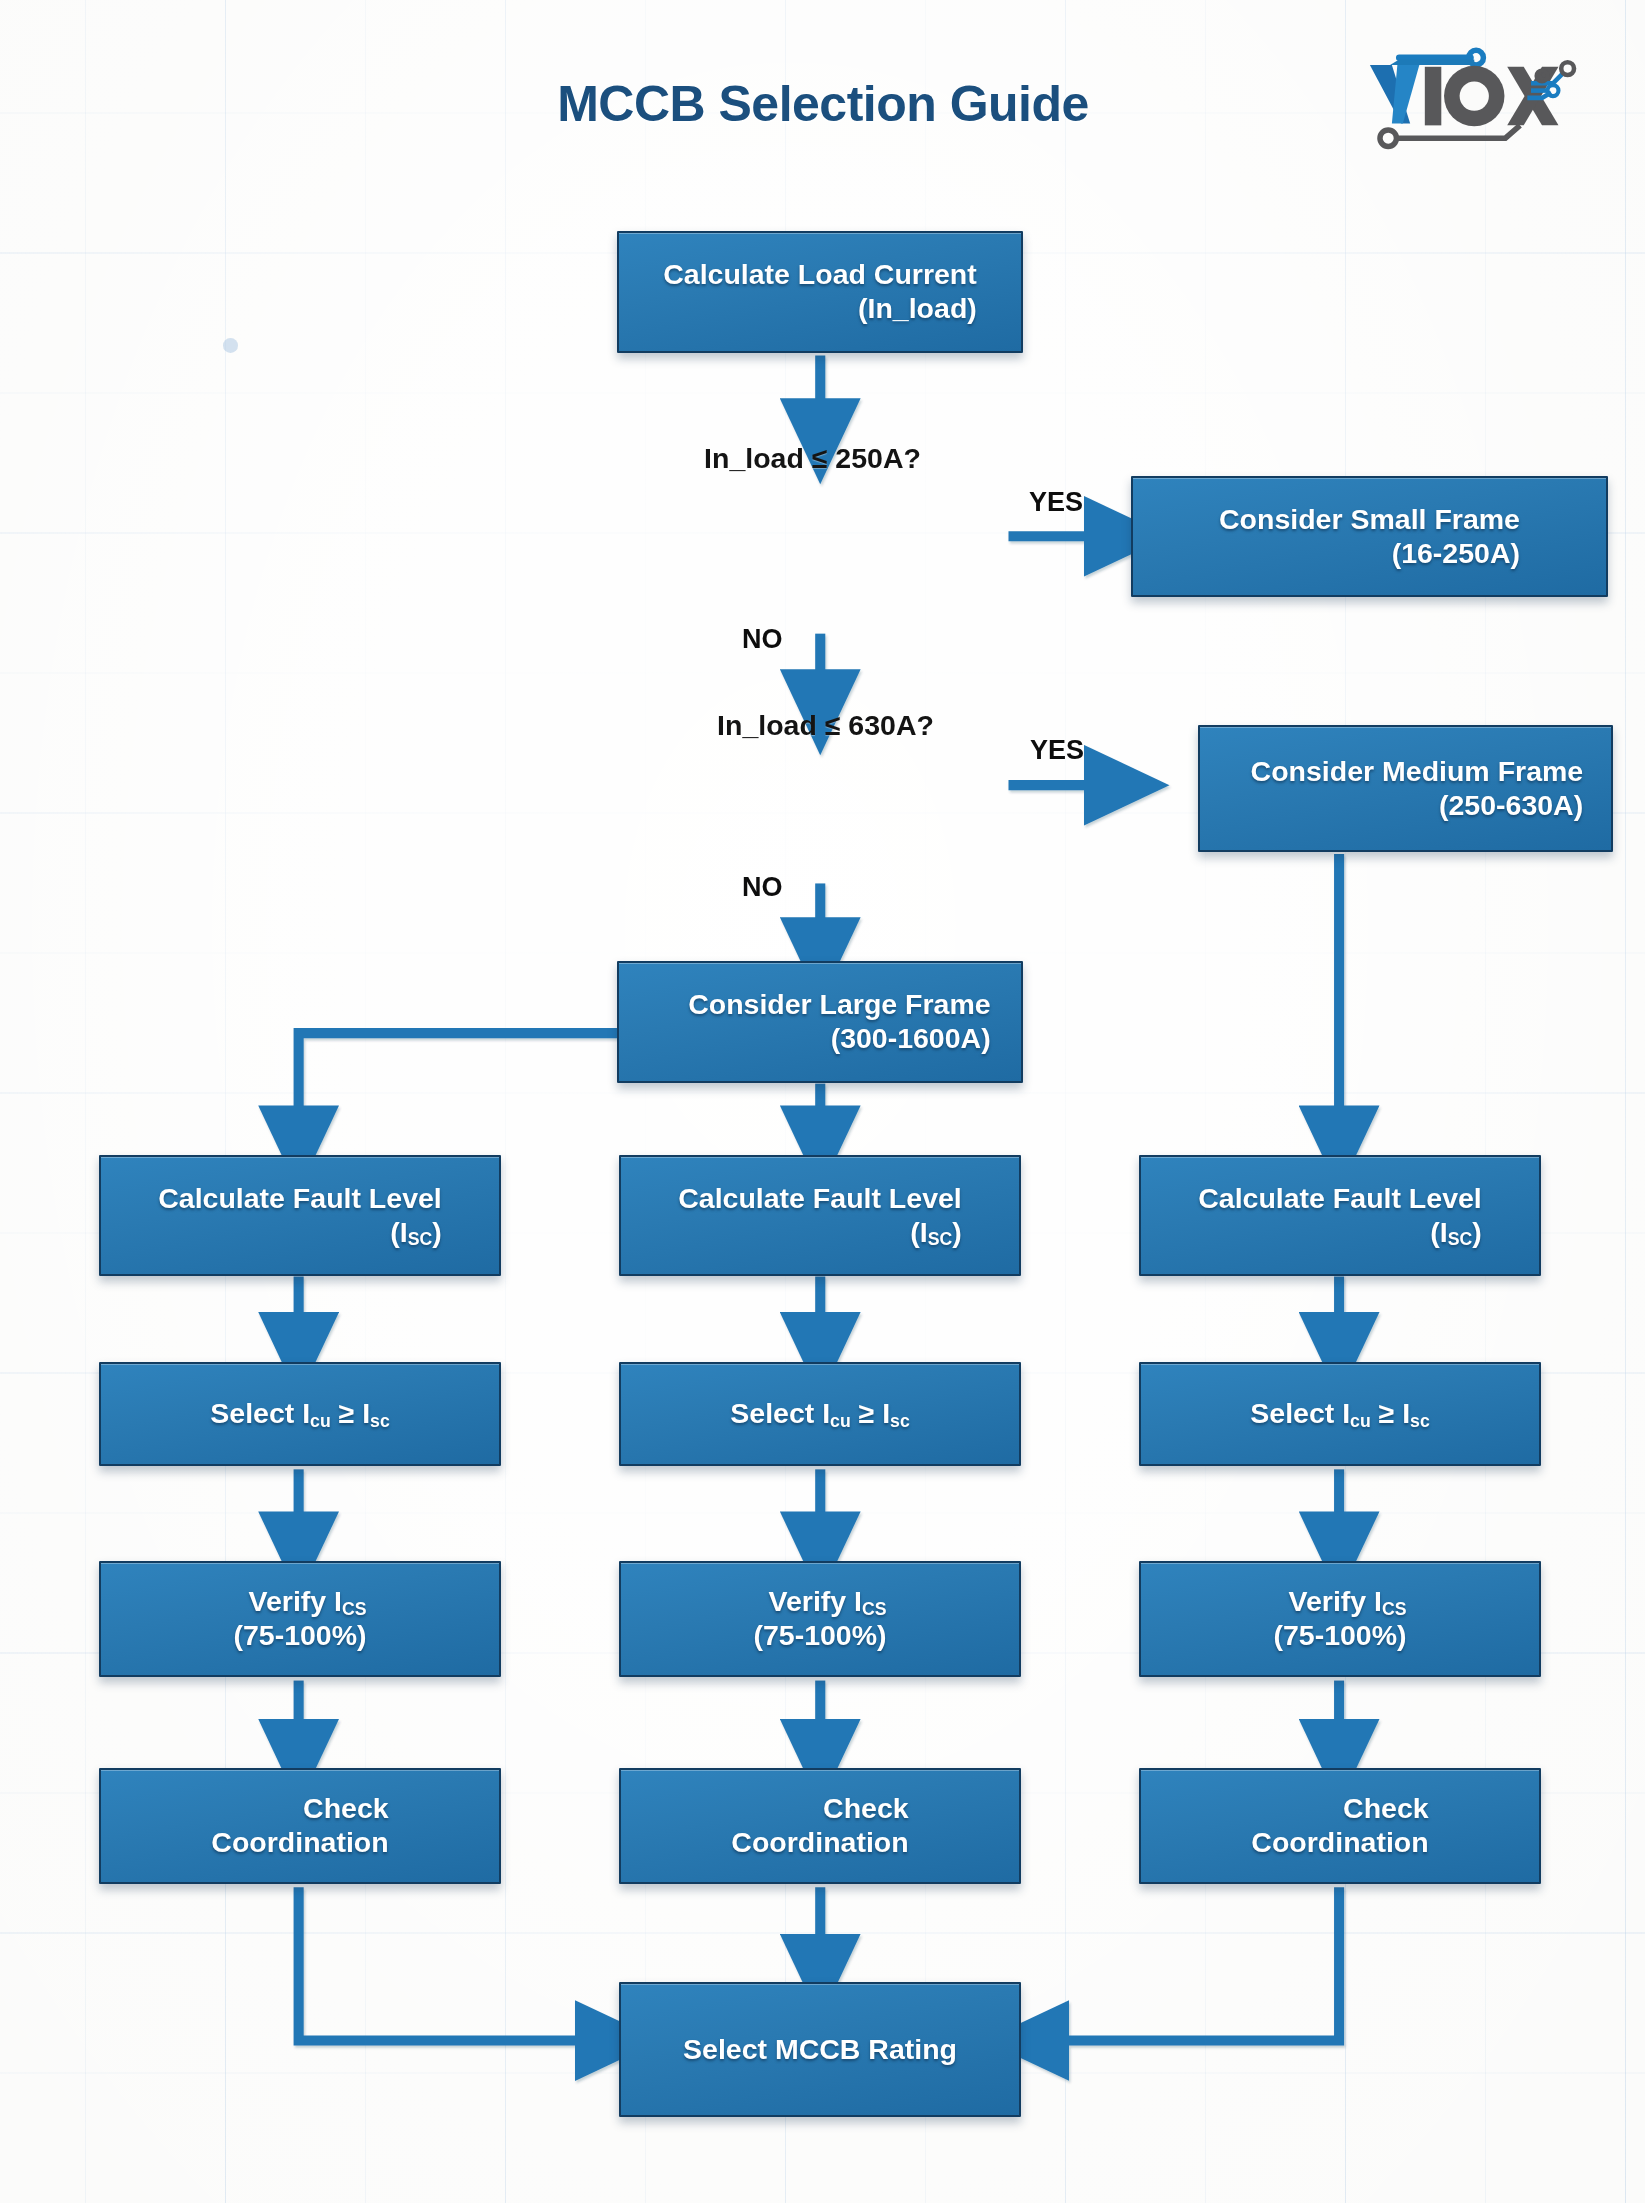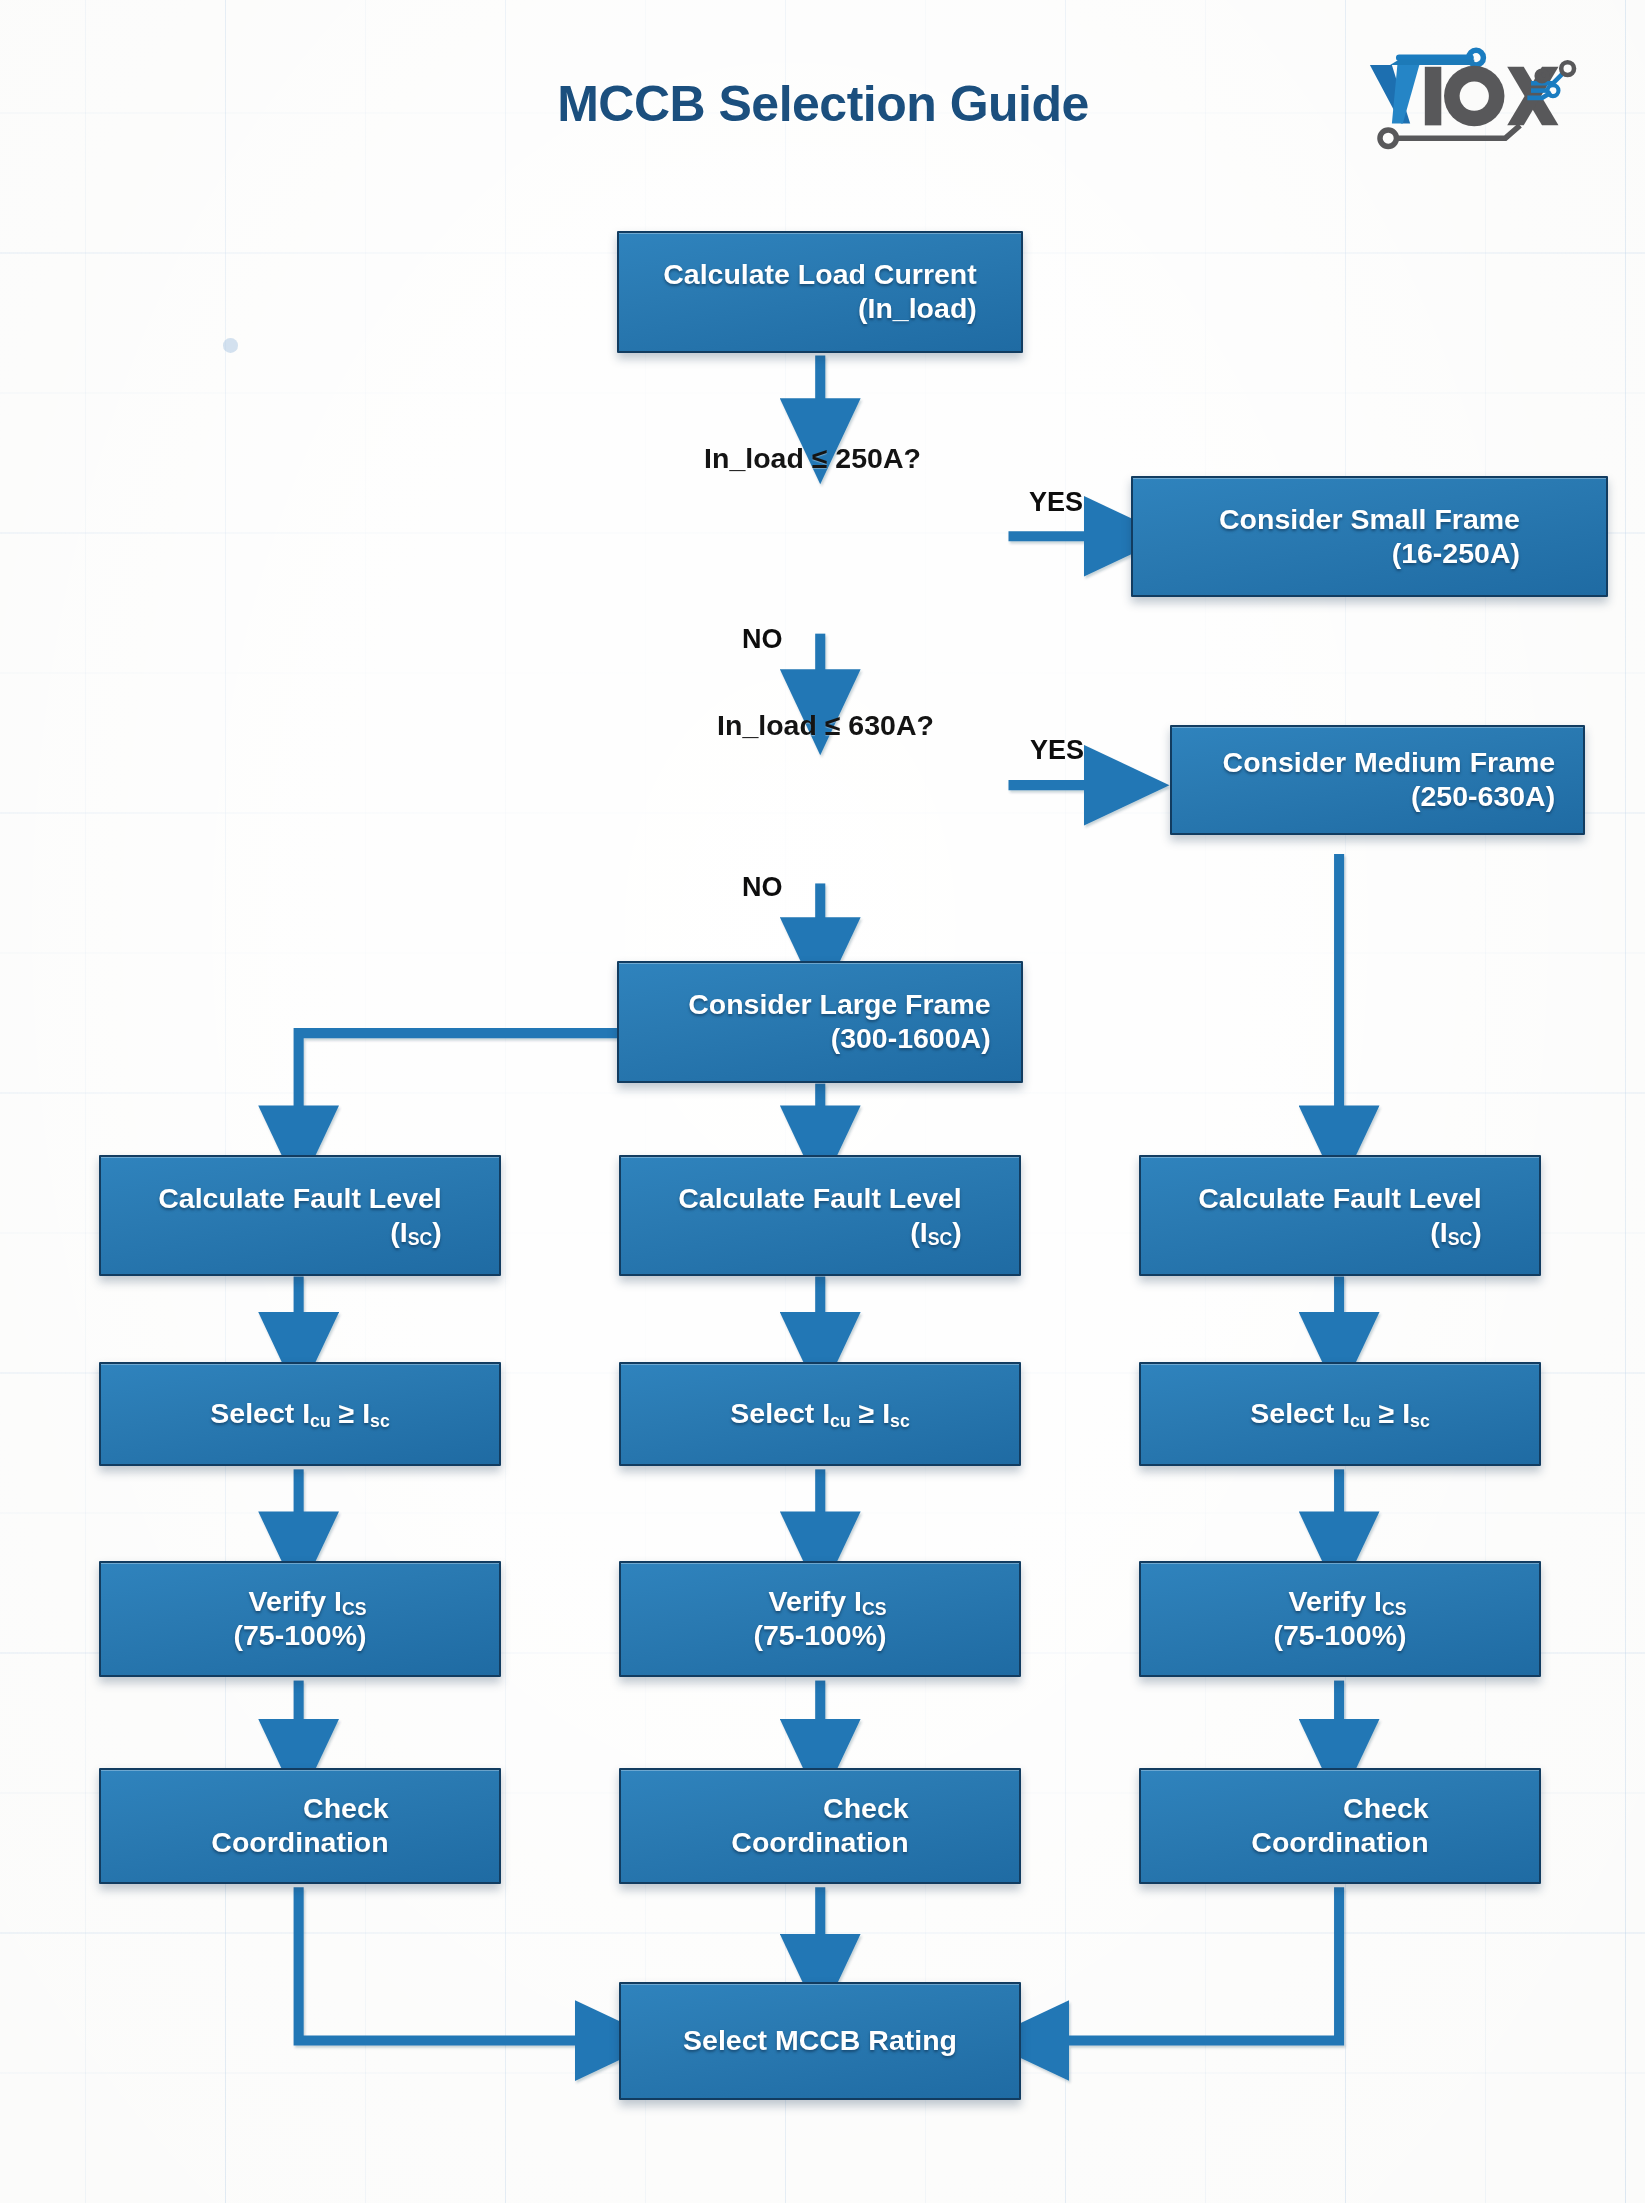--- a/index.html
+++ b/index.html
@@ -234,21 +234,21 @@
       <span>Consider Small Frame</span><br>
       <span>(16-250A)</span>
     </div>
   </div>
 
   <div class="diamond" style="left:628px; top:709px; width:395px; height:174px;">
     <div class="shape"></div>
     <div class="dlabel">In_load ≤ 630A?</div>
   </div>
 
-  <div class="node" style="left:1170px; top:725px; width:415px; height:110px;padding-left:32px;">
+  <div class="node" style="left:1198px; top:725px; width:415px; height:127px;padding-left:32px;">
     <div>
       <span>Consider Medium Frame</span><br>
       <span>(250-630A)</span>
     </div>
   </div>
 
   <div class="node" style="left:617px; top:961px; width:406px; height:122px;padding-left:48px;">
     <div>
       <span>Consider Large Frame</span><br>
       <span>(300-1600A)</span>
@@ -315,18 +315,18 @@
       <span>Coordination</span>
     </div>
   </div>
   <div class="node" style="left:1139px; top:1768px; width:402px; height:116px;">
     <div>
       <span>Check</span><br>
       <span>Coordination</span>
     </div>
   </div>
 
-  <div class="node" style="left:619px; top:1982px; width:402px; height:118px;">
+  <div class="node" style="left:619px; top:1982px; width:402px; height:135px;">
     <div>Select MCCB Rating</div>
   </div>
 
 </div>
 
 
 </body></html>

